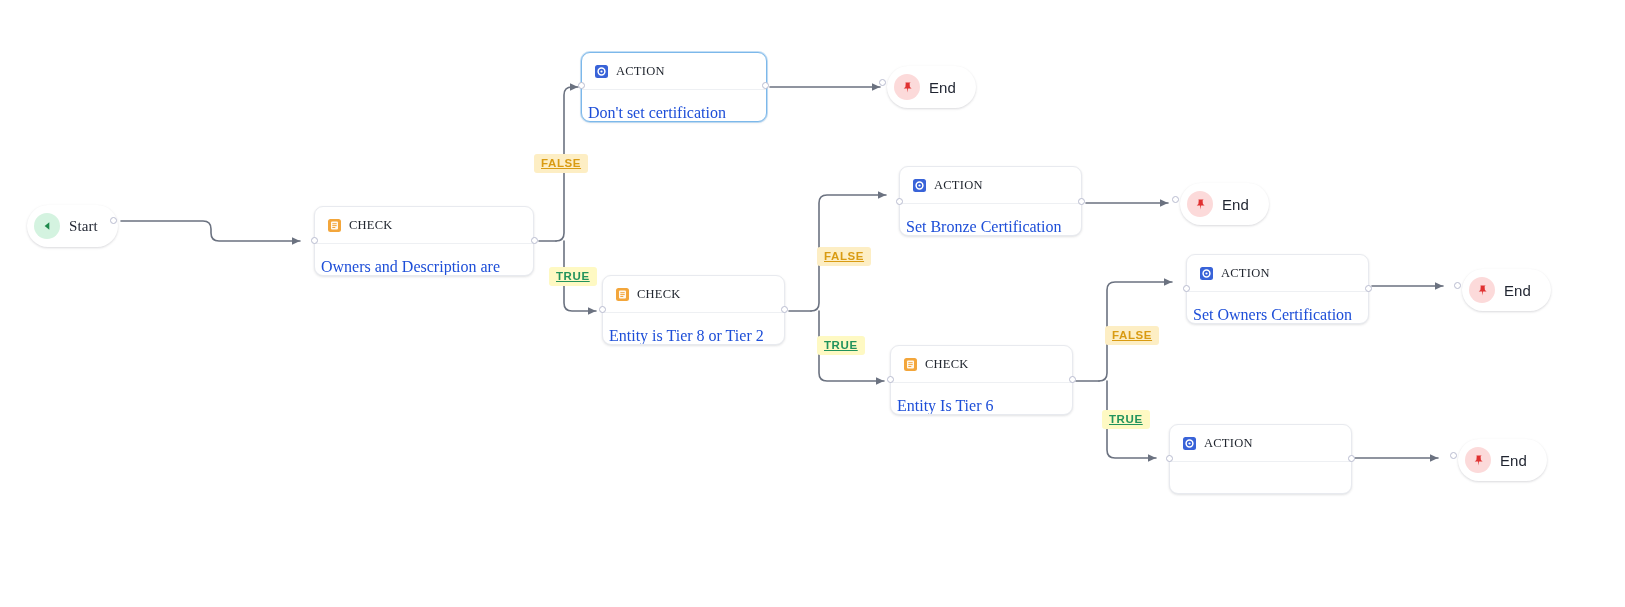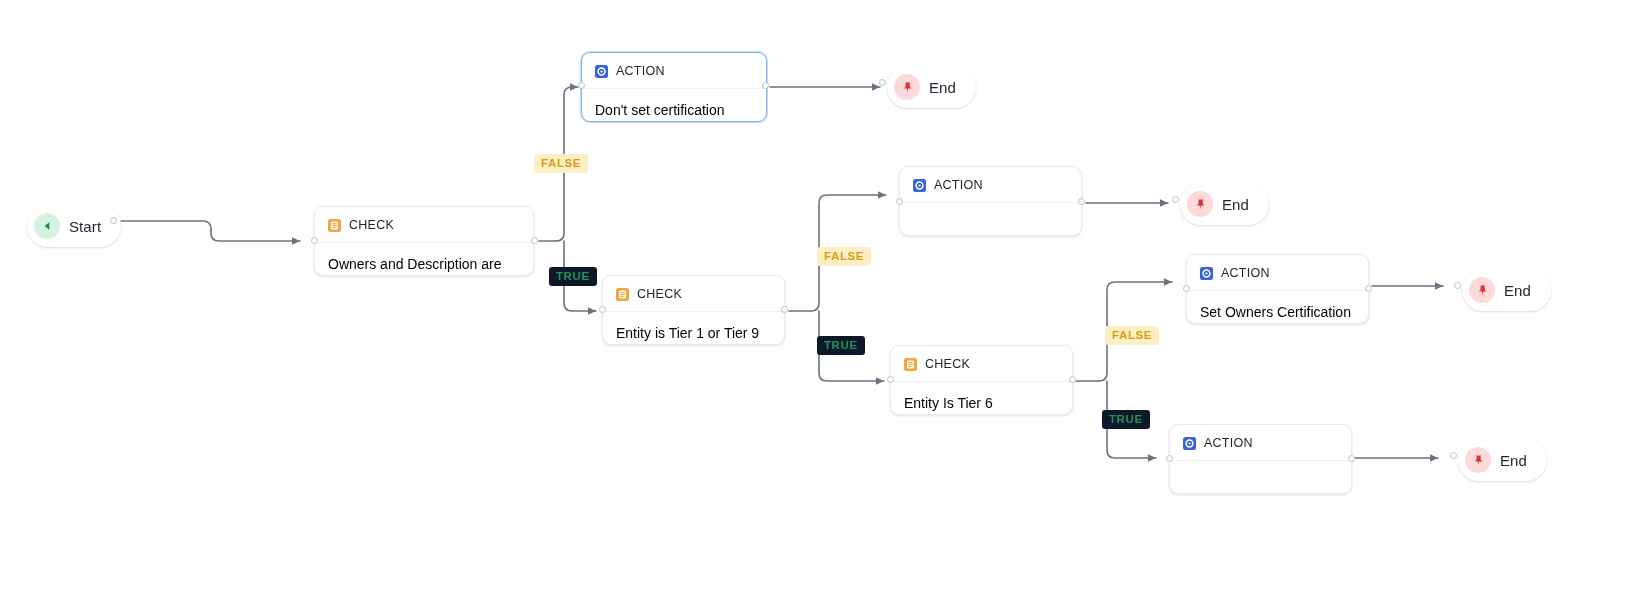--- a/index.html
+++ b/index.html
@@ -27,47 +27,47 @@
   }
   .pill .glyph.start{background:#d4f3e0;}
   .pill .glyph.end{background:#fcdada;}
   .pill .plabel{font-size:15px;color:#1f2430;white-space:nowrap;letter-spacing:.1px;}
 
   
   .node{
     position:absolute;background:#ffffff;
     border:1px solid #e8eaef;border-radius:9px;
     box-shadow:0 1px 3px rgba(16,24,40,.08),0 1px 2px rgba(16,24,40,.05);
-    box-sizing:border-box;overflow:hidden;
+    box-sizing:border-box;overflow:hidden;font-family:Liberation Serif, serif;
   }
   .node.selected{border:1px solid #7cb8ea;box-shadow:0 0 0 1px rgba(124,184,234,.45),0 1px 3px rgba(16,24,40,.08);}
   .node .head{
     display:flex;align-items:center;gap:8px;
     padding:11px 13px 10px 13px;
     border-bottom:1px solid #eef0f3;
   }
   .node .tico{width:13px;height:13px;border-radius:2.5px;flex:0 0 13px;position:relative;}
   .node .tico.check{background:#f3a63b;}
   .node .tico.action{background:#3963d8;}
   .node .tico svg{position:absolute;left:0;top:0;}
   .node .tlabel{font-size:12.5px;color:#21262f;letter-spacing:.25px;}
-  .node .body{padding:13px 13px 0 13px;font-size:14px;color:#000000;line-height:1.25;}
+  .node .body{padding:13px 13px 0 6px;font-size:16px;color:#1d4ed8;line-height:1.25;}
 
   
   .port{
     position:absolute;width:7px;height:7px;border-radius:50%;
     background:#ffffff;border:1px solid #b9bcd0;box-sizing:border-box;
   }
 
   
   .blabel{
     position:absolute;font-size:11.5px;font-weight:bold;letter-spacing:.6px;
-    padding:3px 7px;border-radius:3px;line-height:1.15;
-  }
-  .blabel.t{background:#0f172a;color:#21935c;}
+    padding:3px 7px;border-radius:3px;line-height:1.15;text-decoration:underline;
+  }
+  .blabel.t{background:#fef9c3;color:#21935c;}
   .blabel.f{background:#fdeec4;color:#d99b12;}
 </style>
 </head>
 <body>
 
 <div id="canvas">
 
   <svg id="edges" viewBox="0 0 1625 607" xmlns="http://www.w3.org/2000/svg">
     <defs>
       <marker id="arw" markerWidth="9" markerHeight="9" refX="8.4" refY="4.5" orient="auto" markerUnits="userSpaceOnUse">
@@ -99,21 +99,21 @@
       <path d="M1099,381 Q1107,381 1107,373 L1107,290 Q1107,282 1115,282 L1172,282" marker-end="url(#arw)"></path>
 
       <path d="M1107,381 L1107,450 Q1107,458 1115,458 L1156,458" marker-end="url(#arw)"></path>
 
       <path d="M1372,286 L1443,286" marker-end="url(#arw)"></path>
 
       <path d="M1355,458 L1438,458" marker-end="url(#arw)"></path>
     </g>
   </svg>
 
-  <div class="pill" style="left:27px;top:205px;">
+  <div class="pill" style="left:27px;top:205px;font-family:Liberation Serif, serif;">
     <span class="glyph start">
       <svg width="12" height="12" viewBox="0 0 12 12">
           <path d="M8.3,2.2 L3.6,6 L8.3,9.8 Z" fill="#1f8a4c"></path>
         </svg>
     </span>
     <span class="plabel">Start</span>
   </div>
   <div class="port" style="left:110px;top:217px;"></div>
 
   <div class="pill" style="left:887px;top:66px;">
@@ -193,35 +193,36 @@
       <span class="tico check">
         <svg width="13" height="13" viewBox="0 0 13 13">
           <rect x="3" y="2.5" width="7" height="8" rx="1" fill="#ffffff" opacity=".92"></rect>
           <rect x="4.3" y="4.2" width="4.4" height="1" fill="#f3a63b"></rect>
           <rect x="4.3" y="6.1" width="4.4" height="1" fill="#f3a63b"></rect>
           <rect x="4.3" y="8.0" width="3" height="1" fill="#f3a63b"></rect>
         </svg>
       </span>
       <span class="tlabel">CHECK</span>
     </div>
-    <div class="body">Entity is Tier 1 or Tier 9</div>
+    <div class="body">Entity is Tier 8 or Tier 2</div>
   </div>
   <div class="port" style="left:599px;top:306px;"></div>
   <div class="port" style="left:781px;top:306px;"></div>
 
   <div class="node" style="left:899px;top:166px;width:183px;height:70px;">
     <div class="head">
       <span class="tico action">
         <svg width="13" height="13" viewBox="0 0 13 13">
           <circle cx="6.5" cy="6.5" r="3.4" fill="none" stroke="#ffffff" stroke-width="1.5"></circle>
           <circle cx="6.5" cy="6.5" r="1.1" fill="#ffffff"></circle>
         </svg>
       </span>
       <span class="tlabel">ACTION</span>
     </div>
+    <div class="body">Set Bronze Certification</div>
   </div>
   <div class="port" style="left:896px;top:198px;"></div>
   <div class="port" style="left:1078px;top:198px;"></div>
 
   <div class="node" style="left:890px;top:345px;width:183px;height:70px;">
     <div class="head">
       <span class="tico check">
         <svg width="13" height="13" viewBox="0 0 13 13">
           <rect x="3" y="2.5" width="7" height="8" rx="1" fill="#ffffff" opacity=".92"></rect>
           <rect x="4.3" y="4.2" width="4.4" height="1" fill="#f3a63b"></rect>

